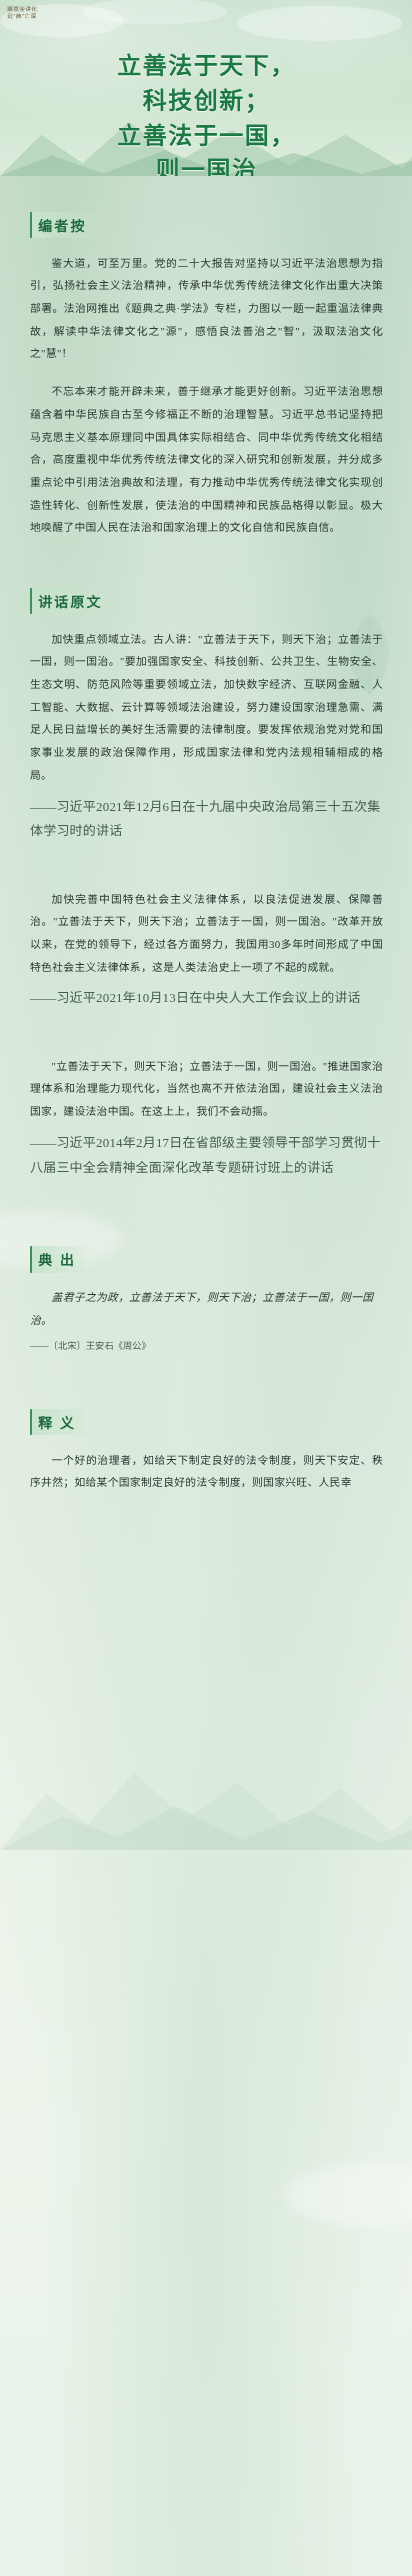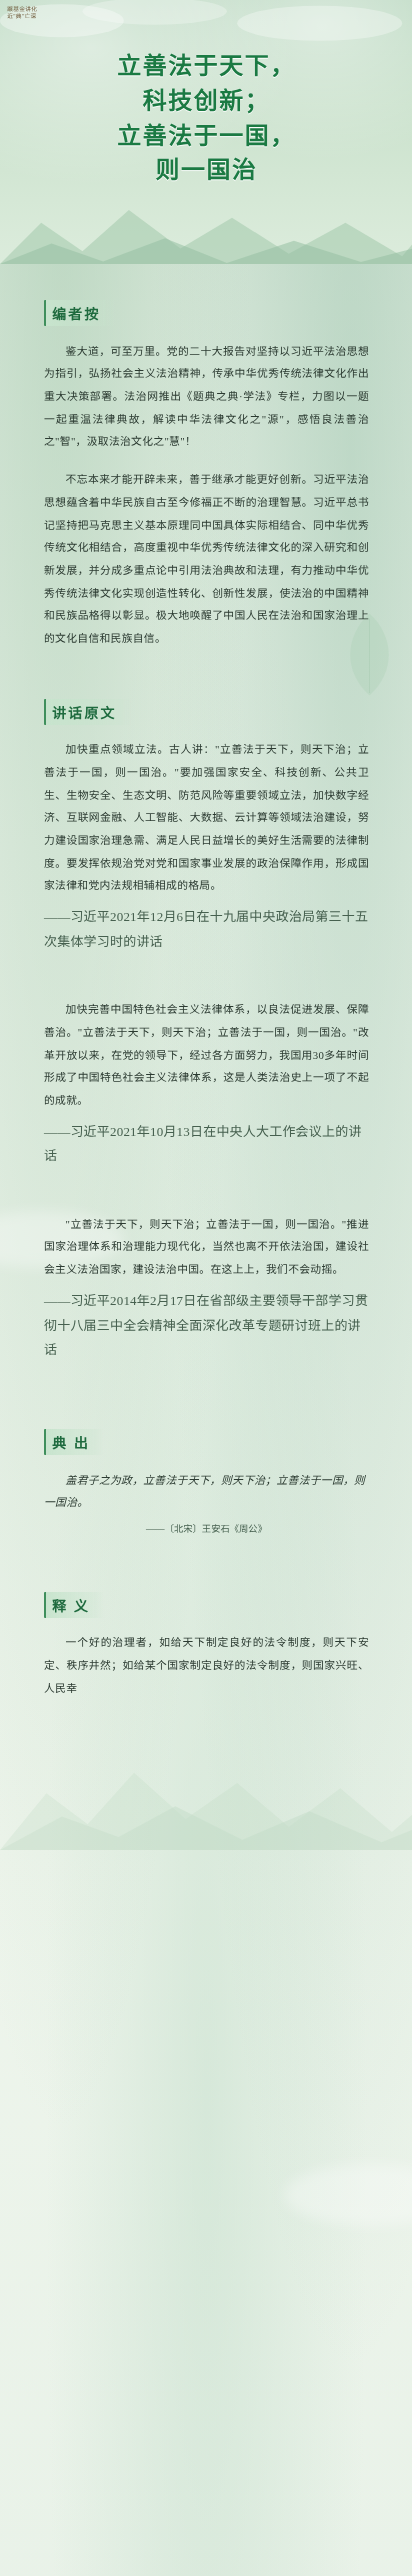--- a/index.html
+++ b/index.html
@@ -38,21 +38,21 @@
   }
   .bg-leaf {
     position: absolute;
     pointer-events: none;
     opacity: .5;
   }
 
   
   .header {
     position: relative;
-    height: 264px;
+    height: 176px;
     overflow: hidden;
   }
   .header-art {
     position: absolute;
     inset: 0;
     background:
       radial-gradient(ellipse at 22% 18%, rgba(255,255,255,0.45) 0%, rgba(255,255,255,0) 45%),
       radial-gradient(ellipse at 78% 10%, rgba(255,255,255,0.4) 0%, rgba(255,255,255,0) 40%),
       linear-gradient(180deg, #bcd9c2 0%, #cbe2cd 40%, #dcecdc 100%);
   }
@@ -86,21 +86,21 @@
     font-size: 24px;
     letter-spacing: 1.5px;
     line-height: 1.45;
     color: #1b7a43;
     text-shadow: 0 1px 0 rgba(255,255,255,.85), 0 0 1px rgba(255,255,255,.9);
   }
 
   
   .section {
     position: relative;
-    padding: 0 44px;
+    padding: 0 30px;
     z-index: 3;
   }
   .sec-head {
     display: inline-block;
     position: relative;
     margin: 0 0 13.4px 0;
     padding: 3.1px 14.4px 3.1px 6.2px;
     font-size: 14px;
     font-weight: bold;
     letter-spacing: 2.1px;
@@ -144,21 +144,21 @@
     font-size: 10.8px;
     line-height: 2.1;
     text-indent: 2em;
     letter-spacing: 0.3px;
     margin: 0 0 7.2px 0;
     color: #2b3a31;
     font-style: italic;
   }
   .classic-source {
     font-size: 9.3px;
-    text-align: center;
+    text-align: left;
     color: #46604f;
     margin: 0 0 20.6px 0;
   }
 
   .spacer-sm { height: 20.6px; }
   .spacer-md { height: 36px; }
   .spacer-lg { height: 49px; }
 </style>
 </head>
 <body>

